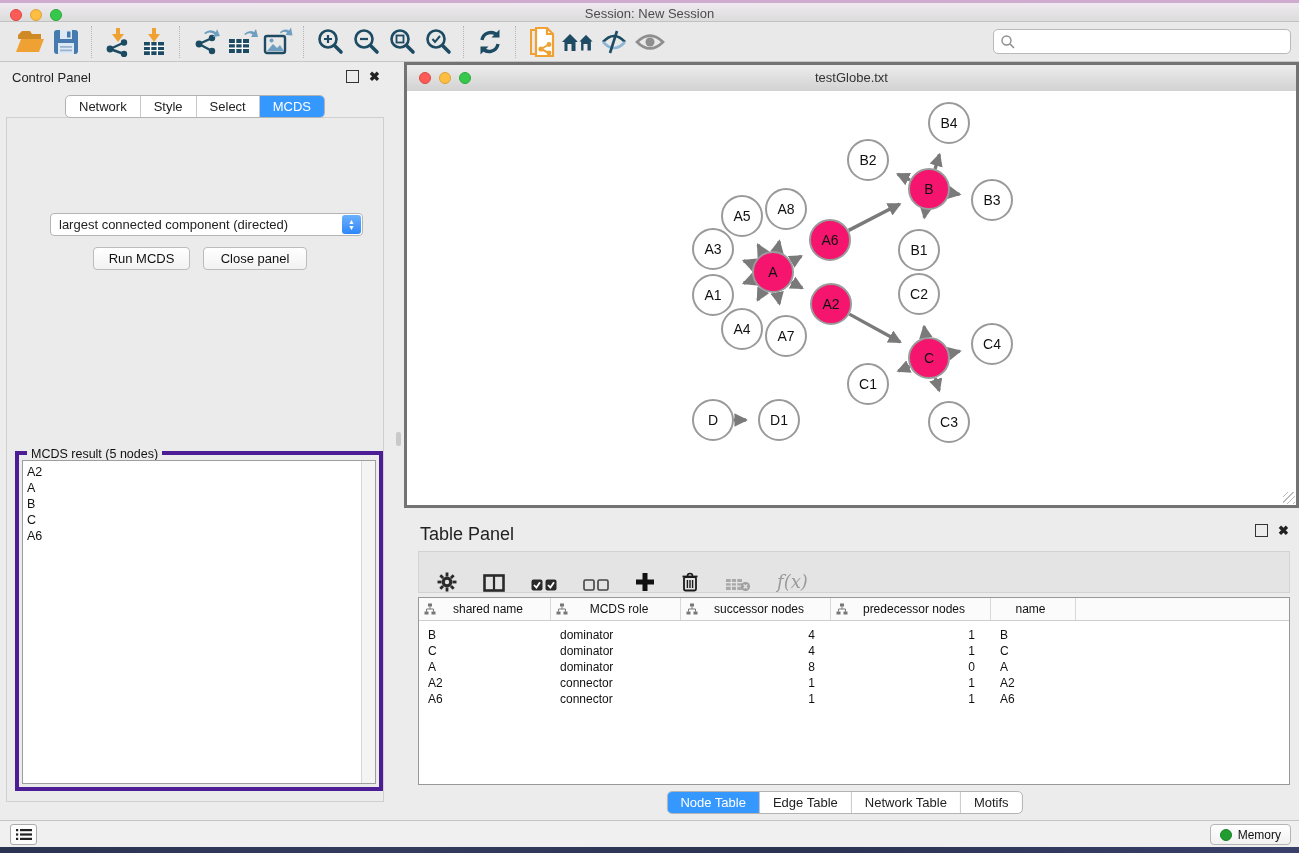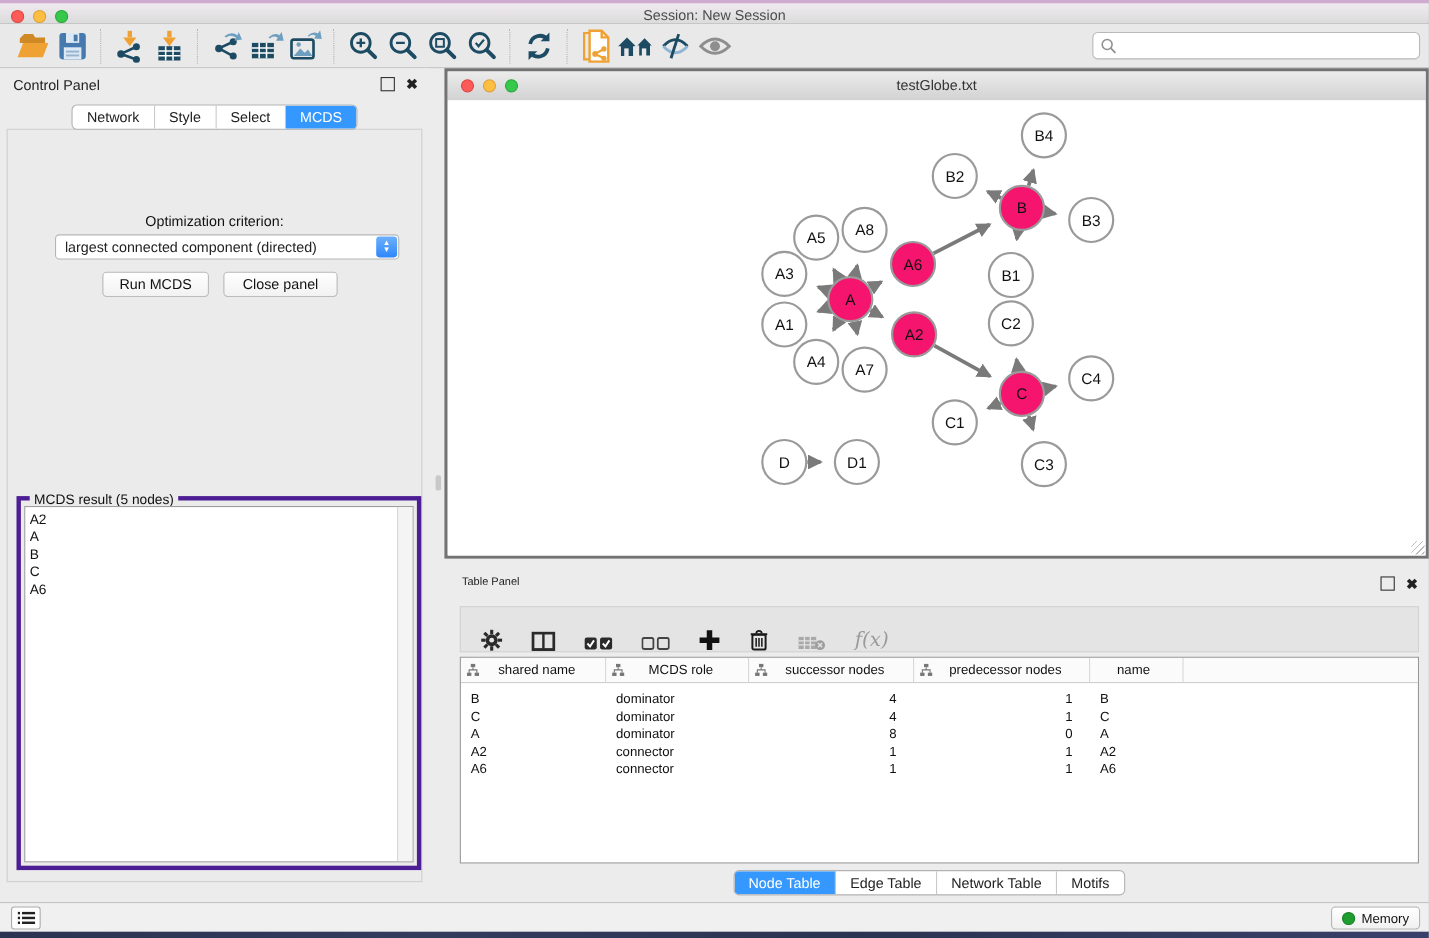--- a/index.html
+++ b/index.html
@@ -54,21 +54,21 @@
   .net-titlebar{position:relative;height:26px;background:linear-gradient(#ececec,#d2d2d2);border-bottom:1px solid #aaa;}
   .net-titlebar .traffic{top:7px;left:12px;}
   .net-title{position:absolute;left:0;right:0;top:5px;text-align:center;font-size:13px;color:#333;}
   .net-canvas{position:absolute;left:0;top:26px;right:0;bottom:0;background:#fff;overflow:hidden;}
   .grip{position:absolute;right:1px;bottom:1px;width:12px;height:12px;
     background:repeating-linear-gradient(135deg,transparent 0 3px,#bbb 3px 4px);}
   .vhandle{position:absolute;left:396px;top:432px;width:5px;height:14px;background:#c9c9c9;border-radius:2px;}
   .hhandle{position:absolute;left:840px;top:513px;width:14px;height:5px;background:#c9c9c9;border-radius:2px;}
   
   .table-panel{position:absolute;left:390px;top:508px;width:909px;height:312px;background:#ececec;}
-  .tp-header{position:absolute;left:30px;top:16px;font-size:10px;color:#222;}
+  .tp-header{position:absolute;left:30px;top:16px;font-size:18px;color:#222;}
   .tp-toolbar{position:absolute;left:28px;right:9px;top:43px;height:42px;background:#e4e4e4;border:1px solid #d2d2d2;
     display:flex;align-items:flex-end;gap:26px;padding-left:18px;box-sizing:border-box;}
   .tp-icon{display:flex;align-items:center;justify-content:center;}
   .fx{font-family:"DejaVu Serif",serif;font-style:italic;font-size:18px;color:#9b9b9b;}
   .grid-table{position:absolute;left:28px;right:9px;top:89px;bottom:35px;background:#fff;border:1px solid #989898;overflow:hidden;}
   .thead{display:flex;height:22px;border-bottom:1px solid #cfcfcf;background:#fbfbfb;}
   .th{display:flex;align-items:center;border-right:1px solid #d8d8d8;box-sizing:border-box;font-size:12px;color:#111;}
   .th .th-label{flex:1;text-align:center;padding-right:10px;}
   .th .th-ic{margin-left:5px;}
   .tr{display:flex;height:16px;align-items:center;}
@@ -247,21 +247,20 @@
       <span class="float-btn"></span>
       <span class="close-btn">✖</span>
     </div>
     <div class="seg-tabs cp-tabs">
         <div class="seg-tab">Network</div>
         <div class="seg-tab">Style</div>
         <div class="seg-tab">Select</div>
         <div class="seg-tab active">MCDS</div>
       </div>
     <div class="cp-body">
-      <div class="opt-label">Optimization criterion:</div>
       <div class="criterion">
         <span>largest connected component (directed)</span>
         <span class="spinner">
             <span>▲</span>
             <span>▼</span>
           </span>
       </div>
       <div class="btn" style="left:86px;top:129px;width:97px;">Run MCDS</div>
       <div class="btn" style="left:196px;top:129px;width:104px;">Close panel</div>
       <div class="result-box" style="left:8px;top:333px;width:368px;height:340px;">

